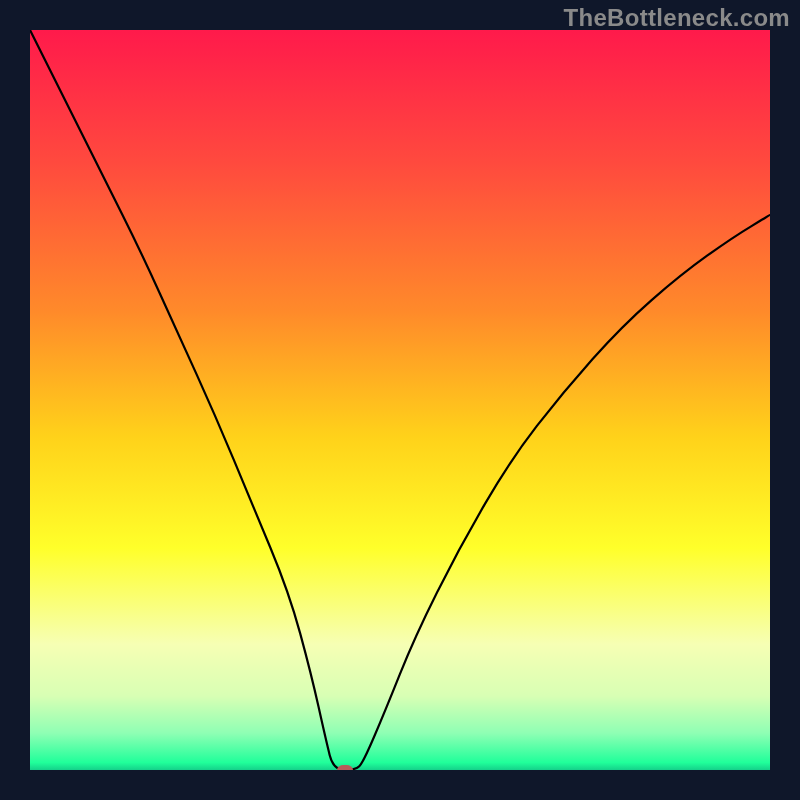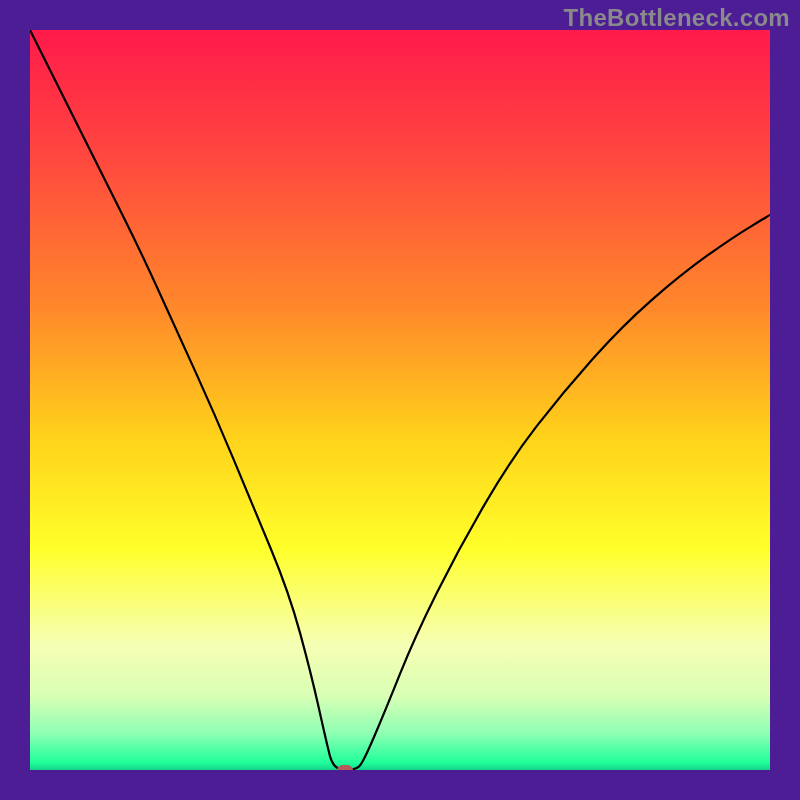--- a/index.html
+++ b/index.html
@@ -9,21 +9,21 @@
     height: 800px;
     background: #000000;
     overflow: hidden;
   }
   .frame {
     position: absolute;
     left: 0;
     top: 0;
     width: 800px;
     height: 800px;
-    background: #4c1d95;
+    background: #0f172a;
   }
   .plot-area {
     position: absolute;
     left: 30px;
     top: 30px;
     width: 740px;
     height: 740px;
     overflow: hidden;
   }
   .gradient-bg {

